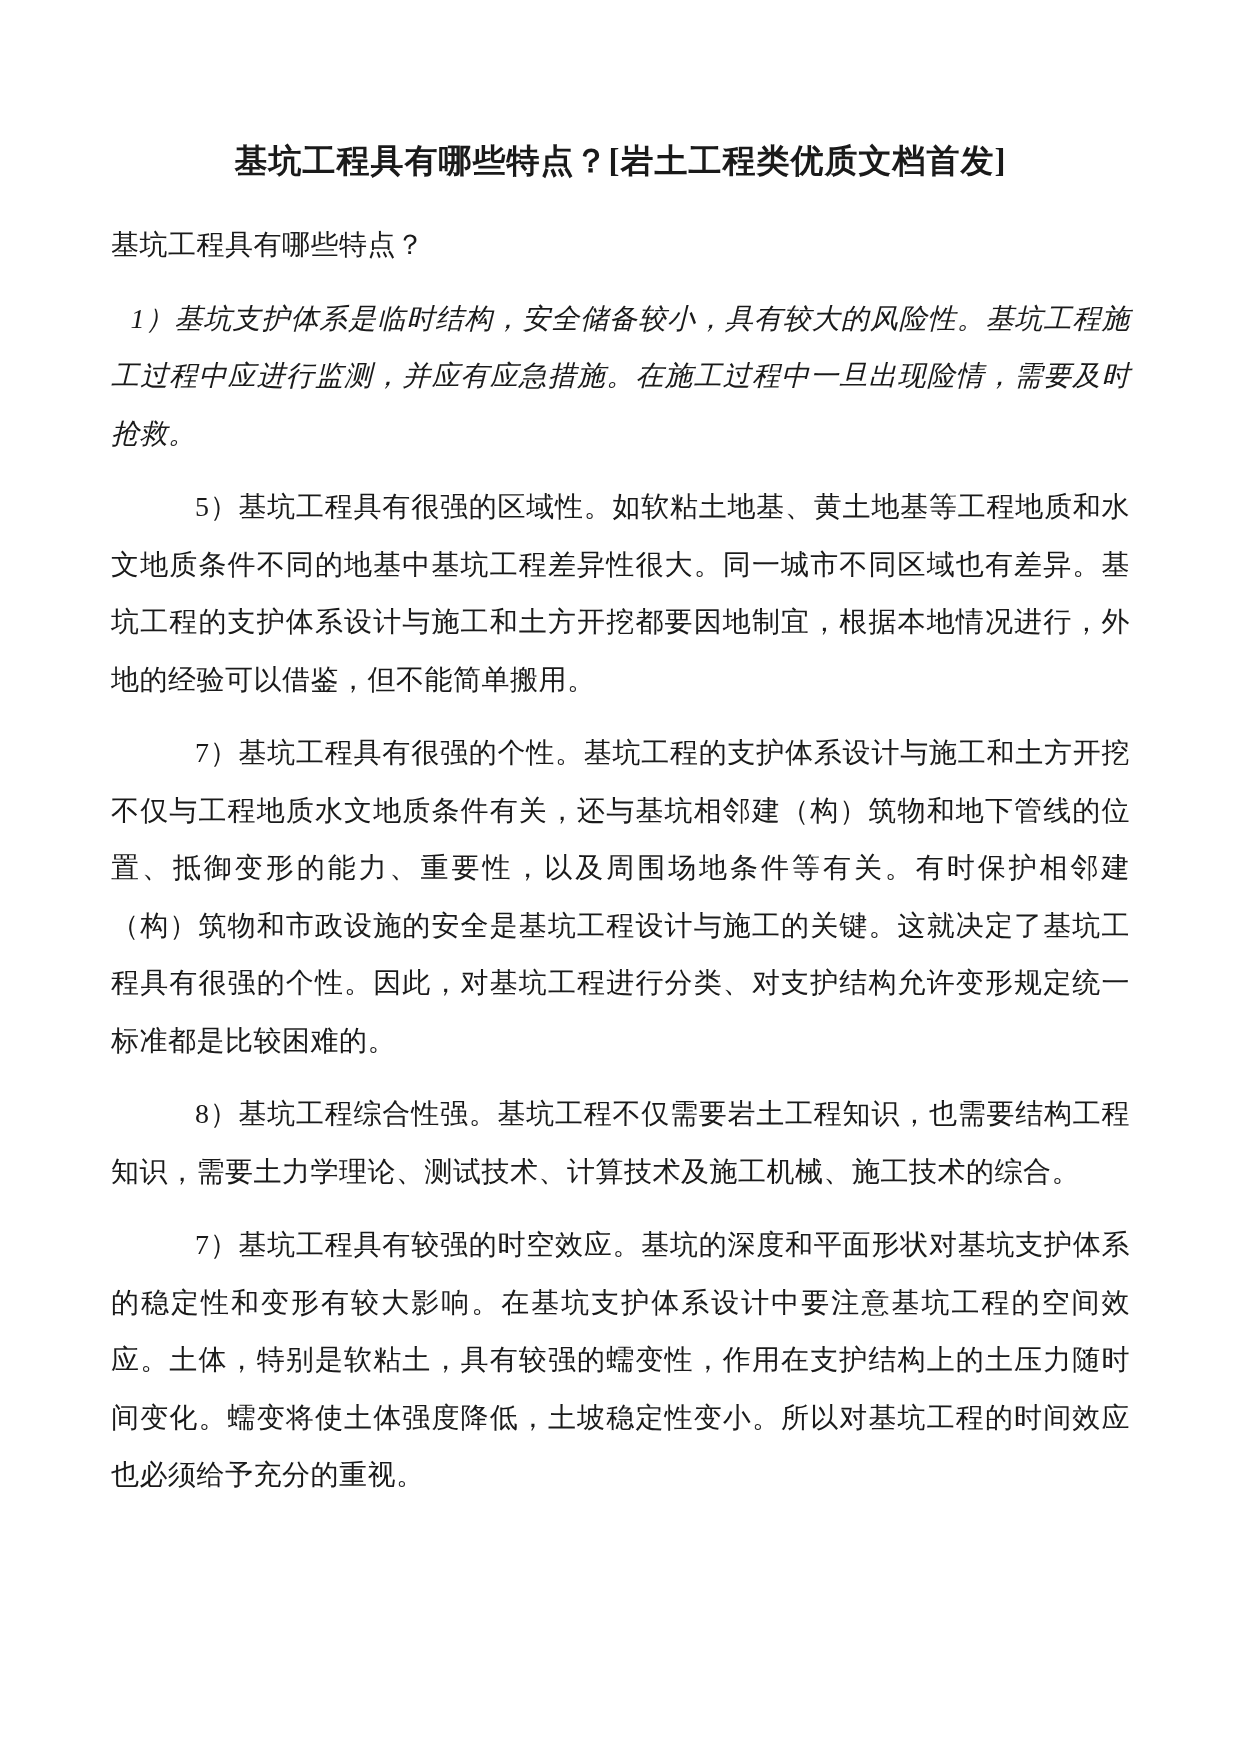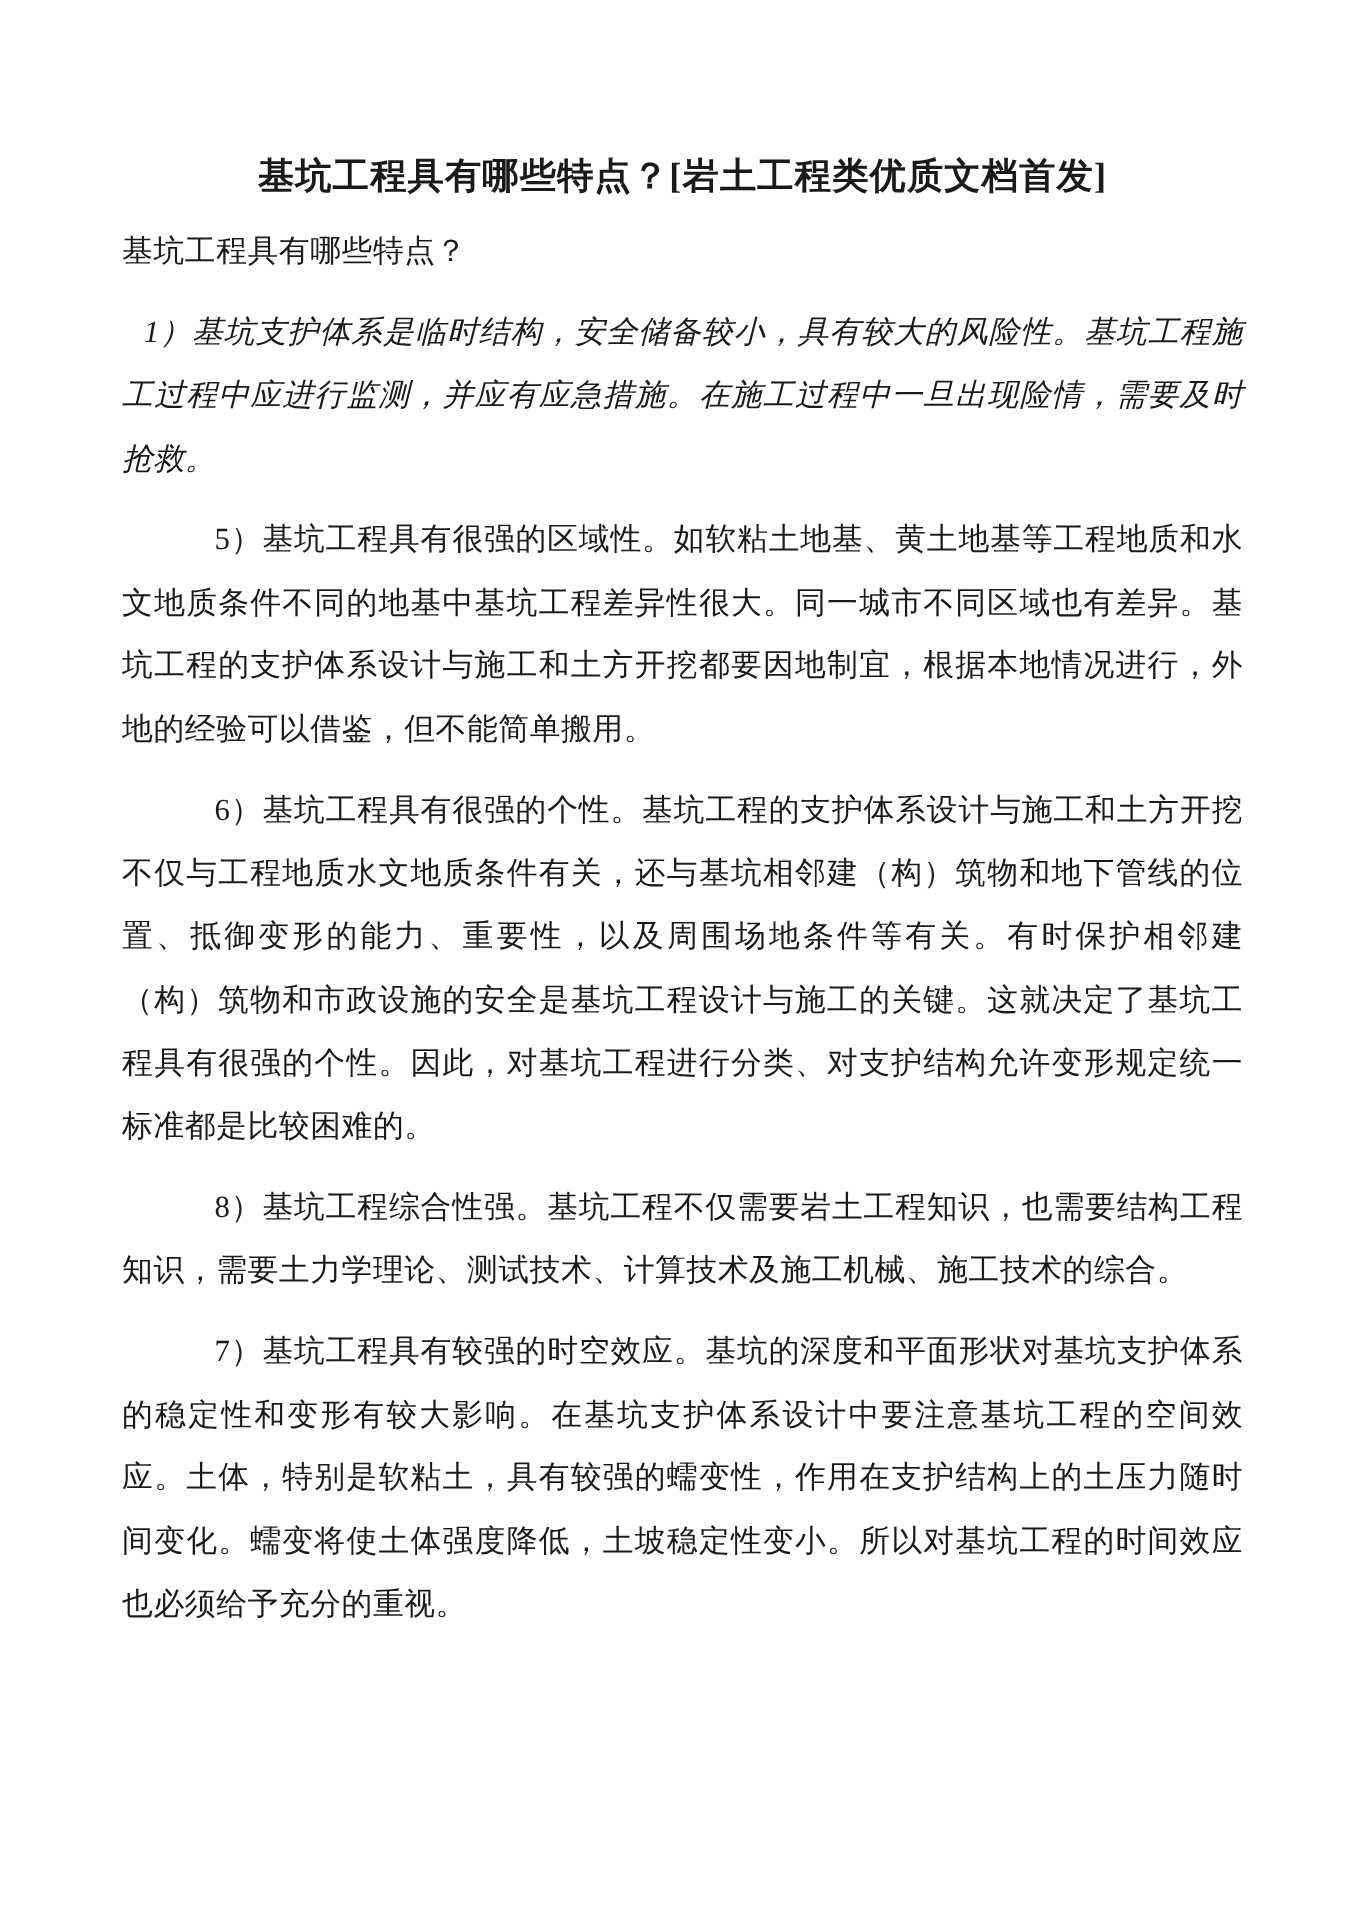--- a/index.html
+++ b/index.html
@@ -18,21 +18,21 @@
     min-height: 1754px;
     background: #ffffff;
     box-sizing: border-box;
     padding: 138px 95px 60px 95px;
   }
   .doc-title {
     font-size: 33px;
     font-weight: bold;
     text-align: center;
     letter-spacing: 1px;
-    margin: 0 0 16px 0;
+    margin: 0 0 32px 0;
     line-height: 1.4;
   }
   .doc-body p {
     margin: 16px;
     font-size: 28px;
     line-height: 57.5px;
     text-align: justify;
     letter-spacing: 0.5px;
   }
   .indent-0 { text-indent: 0; }
@@ -42,17 +42,17 @@
 </head>
 <body>
 
 <div class="page">
   <h1 class="doc-title">基坑工程具有哪些特点？[岩土工程类优质文档首发]</h1>
 
   <div class="doc-body">
     <p class="indent-0">基坑工程具有哪些特点？</p>
     <p class="indent-small">1）基坑支护体系是临时结构，安全储备较小，具有较大的风险性。基坑工程施工过程中应进行监测，并应有应急措施。在施工过程中一旦出现险情，需要及时抢救。</p>
     <p class="indent-large">5）基坑工程具有很强的区域性。如软粘土地基、黄土地基等工程地质和水文地质条件不同的地基中基坑工程差异性很大。同一城市不同区域也有差异。基坑工程的支护体系设计与施工和土方开挖都要因地制宜，根据本地情况进行，外地的经验可以借鉴，但不能简单搬用。</p>
-    <p class="indent-large">6）基坑工程具有很强的个性。基坑工程的支护体系设计与施工和土方开挖不仅与工程地质水文地质条件有关，还与基坑相邻建（构）筑物和地下管线的位置、抵御变形的能力、重要性，以及周围场地条件等有关。有时保护相邻建（构）筑物和市政设施的安全是基坑工程设计与施工的关键。这就决定了基坑工程具有很强的个性。因此，对基坑工程进行分类、对支护结构允许变形规定统一标准都是比较困难的。</p>
+    <p class="indent-large">7）基坑工程具有很强的个性。基坑工程的支护体系设计与施工和土方开挖不仅与工程地质水文地质条件有关，还与基坑相邻建（构）筑物和地下管线的位置、抵御变形的能力、重要性，以及周围场地条件等有关。有时保护相邻建（构）筑物和市政设施的安全是基坑工程设计与施工的关键。这就决定了基坑工程具有很强的个性。因此，对基坑工程进行分类、对支护结构允许变形规定统一标准都是比较困难的。</p>
     <p class="indent-large">8）基坑工程综合性强。基坑工程不仅需要岩土工程知识，也需要结构工程知识，需要土力学理论、测试技术、计算技术及施工机械、施工技术的综合。</p>
     <p class="indent-large">7）基坑工程具有较强的时空效应。基坑的深度和平面形状对基坑支护体系的稳定性和变形有较大影响。在基坑支护体系设计中要注意基坑工程的空间效应。土体，特别是软粘土，具有较强的蠕变性，作用在支护结构上的土压力随时间变化。蠕变将使土体强度降低，土坡稳定性变小。所以对基坑工程的时间效应也必须给予充分的重视。</p>
   </div>
 </div>
 
 </body></html>

